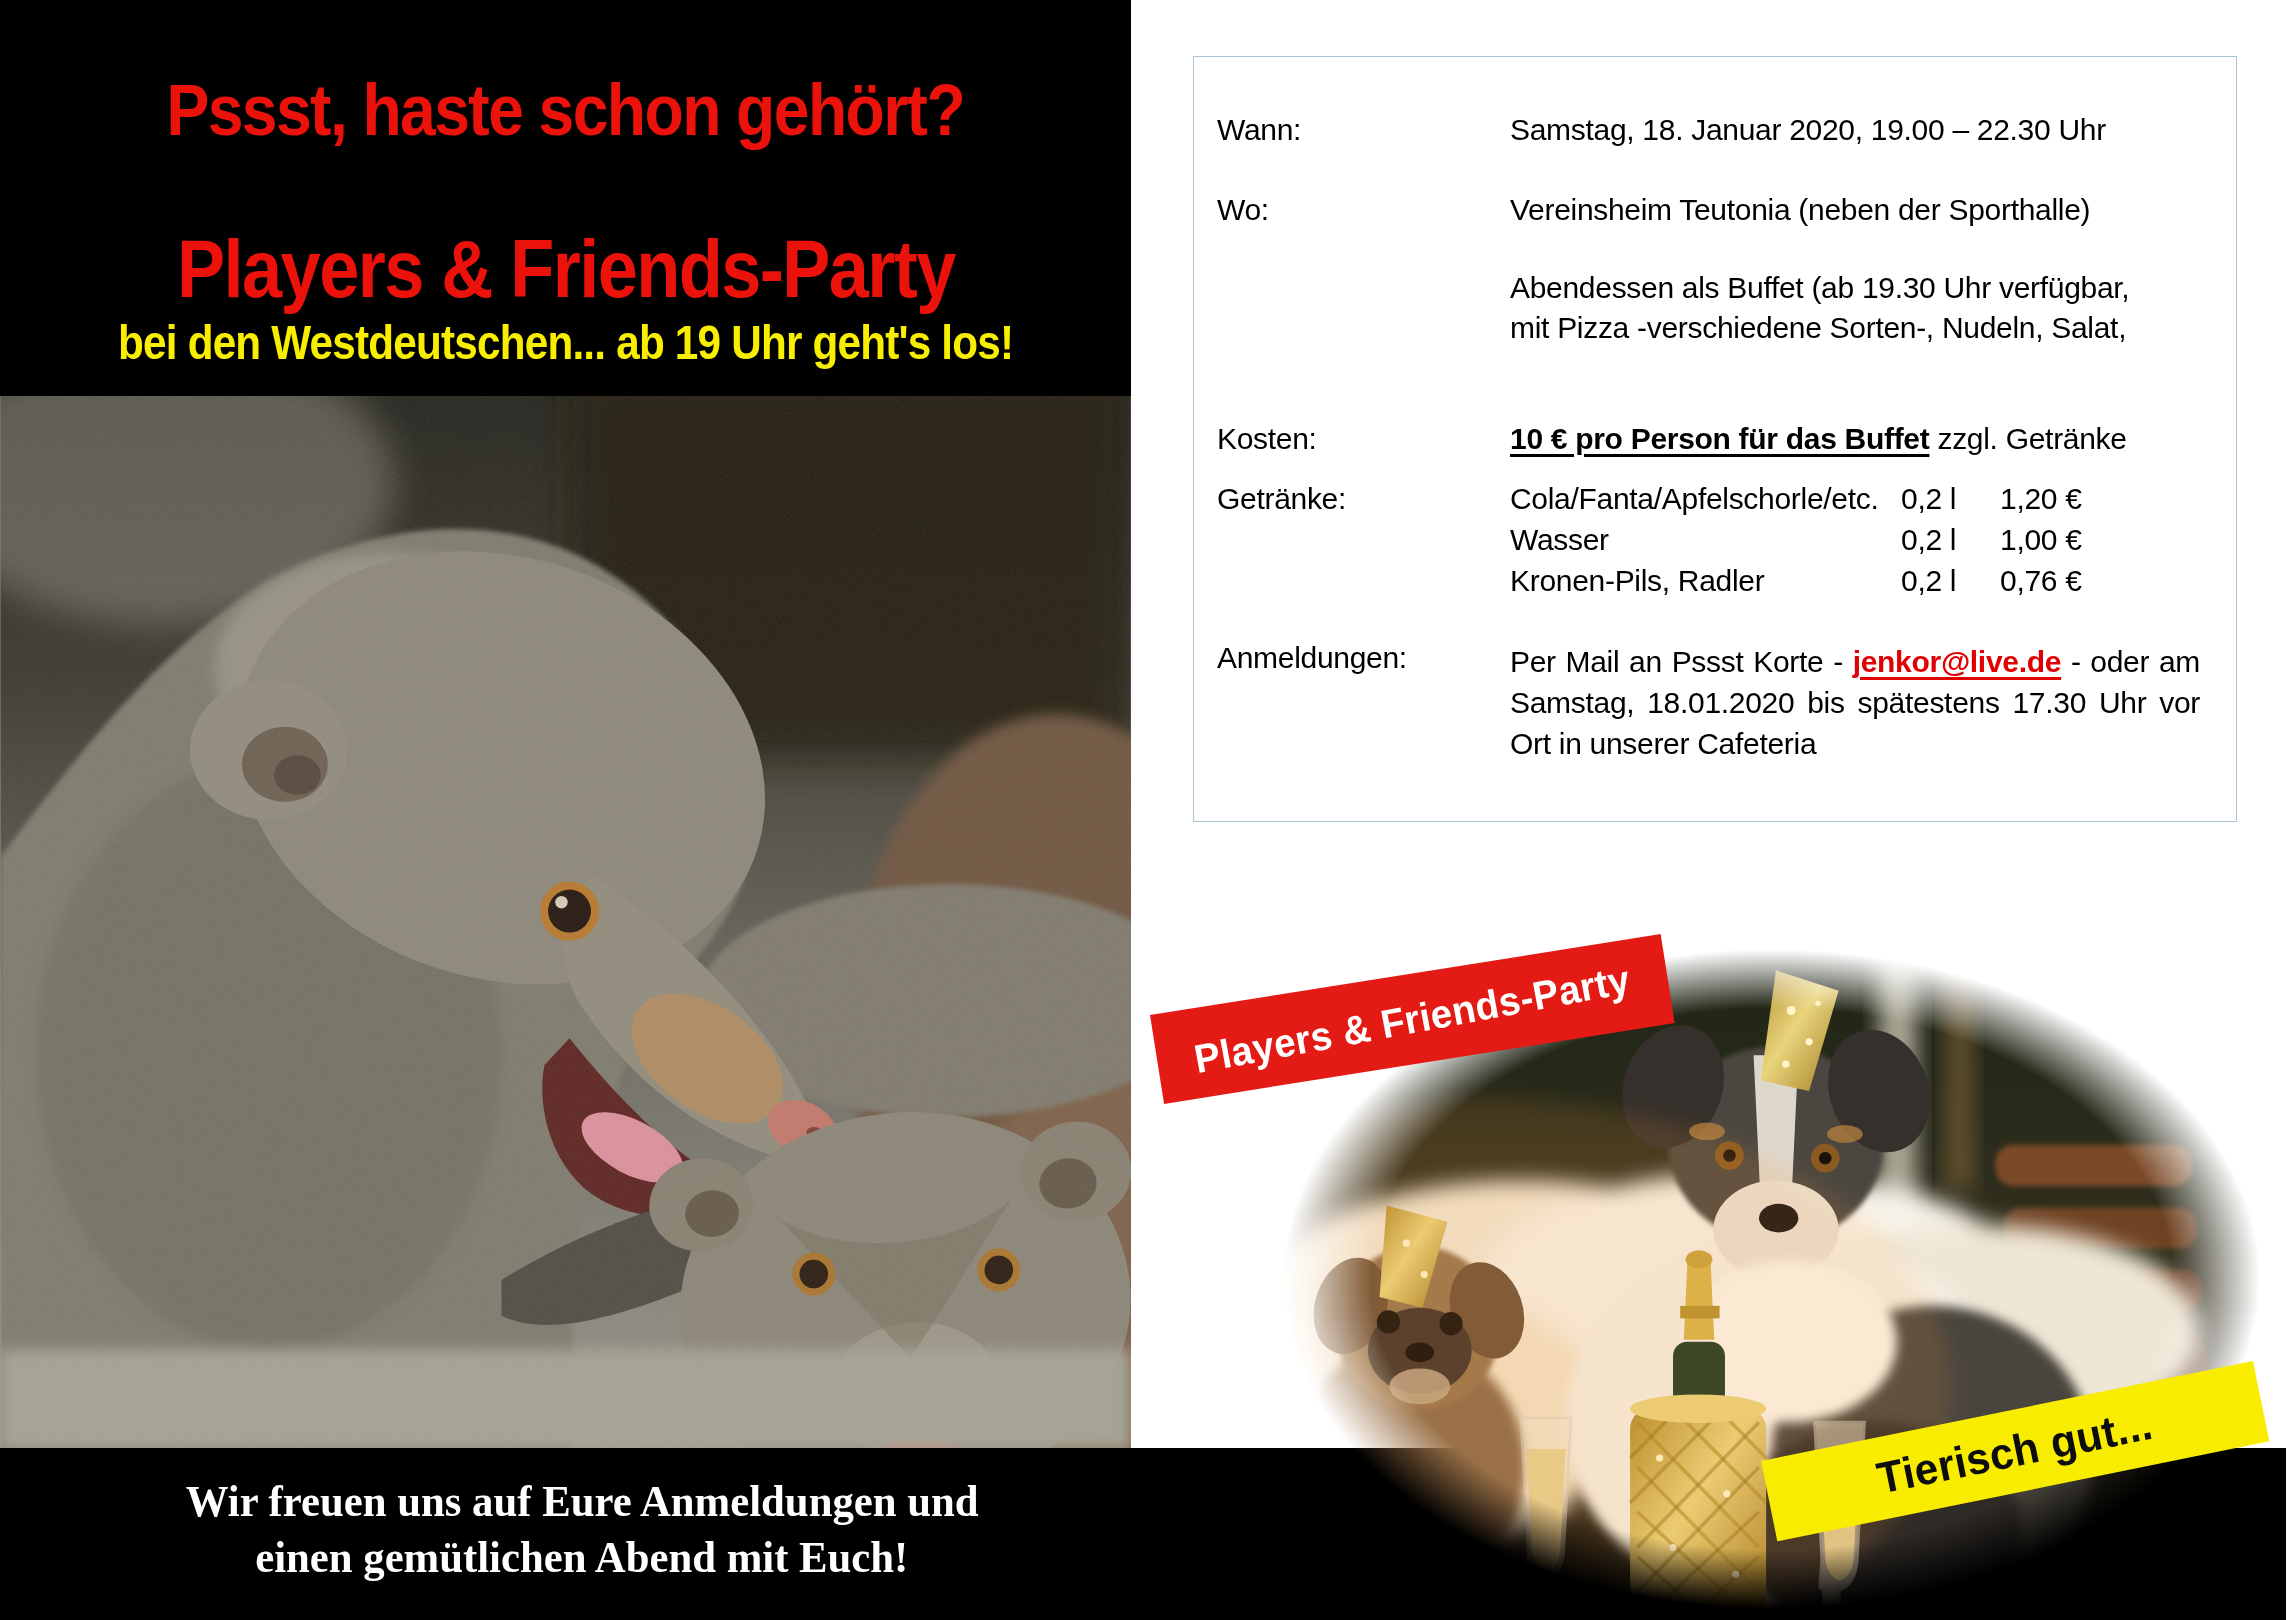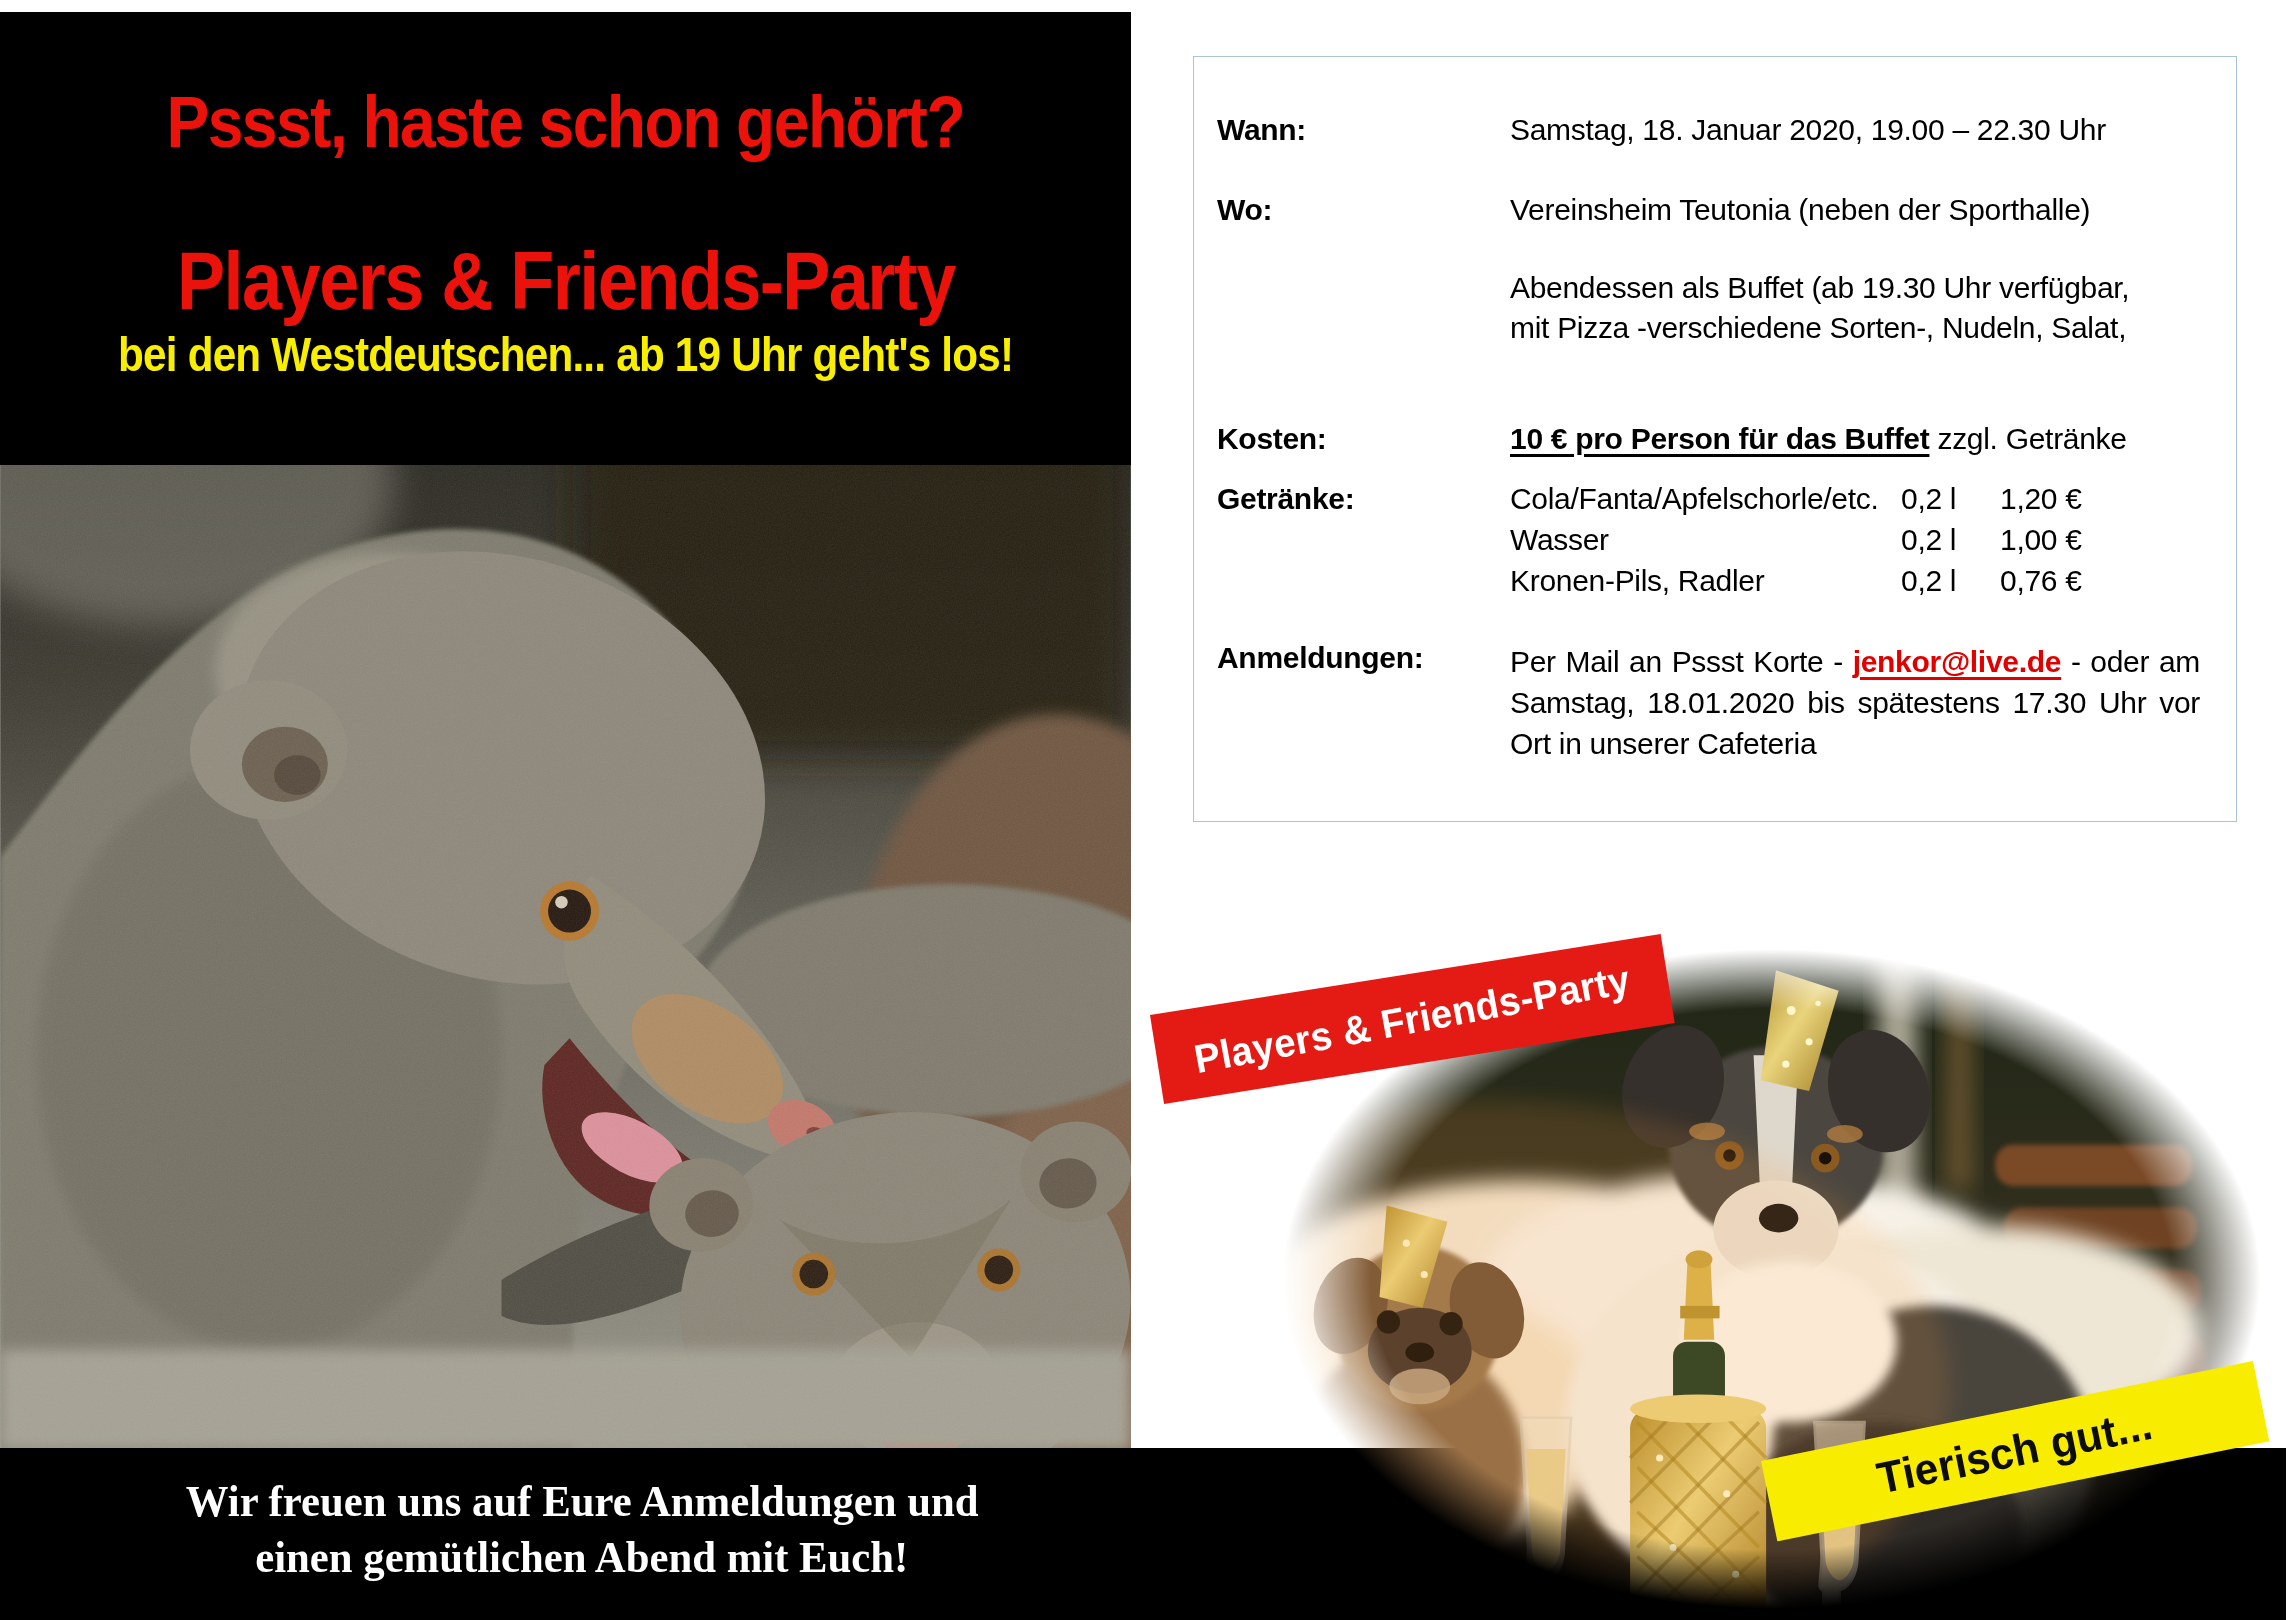--- a/index.html
+++ b/index.html
@@ -1,37 +1,37 @@
 <!DOCTYPE html>
 <html style="font-size:14.3px"><head>
 <meta charset="utf-8">
 <style>
   html,body{margin:0;padding:0;background:#777;}
   .page{position:relative;width:2293px;height:1620px;background:#fff;overflow:hidden;
         font-family:"Liberation Sans","DejaVu Sans",sans-serif;}
 
   
-  .header-black{position:absolute;left:0;top:0;width:1131px;height:453px;background:#000;z-index:2;margin-top:12px;}
+  .header-black{position:absolute;left:0;top:0;width:1131px;height:396px;background:#000;z-index:2;}
   .hline{position:absolute;left:0;width:100%;text-align:center;font-weight:bold;white-space:nowrap;}
   .fit{display:inline-block;transform:scaleX(.88);white-space:nowrap;}
   .h1{top:68px;font-size:73px;color:#ea120b;letter-spacing:-1.8px;}
   .h2{top:165px;font-size:51px;color:#f8ee00;letter-spacing:-0.9px;}
   .h3{top:222px;font-size:82px;color:#ea120b;letter-spacing:-1.8px;}
   .h4{top:315px;font-size:48px;color:#f8ee00;letter-spacing:-0.9px;}
 
   .left-photo{position:absolute;left:0;top:374px;width:1131px;height:1076px;z-index:1;}
 
   .bottom-bar{position:absolute;left:0;top:1448px;width:2286px;height:172px;background:#000;z-index:2;}
   .footer-text{position:absolute;left:0;top:25px;width:1164px;text-align:center;color:#fff;
                font-weight:bold;font-size:45px;line-height:56px;font-family:Liberation Serif, serif;}
 
   
   .info-box{position:absolute;left:1193px;top:56px;width:1044px;height:766px;background:#fff;
             border:1.8px solid #a9c4d2;box-sizing:border-box;z-index:4;}
-  .row-label{position:absolute;left:23px;font-size:30px;font-weight:bold;color:#000;letter-spacing:-0.3px;white-space:nowrap;}
+  .row-label{position:absolute;left:23px;font-size:30px;font-weight:normal;color:#000;letter-spacing:-0.3px;white-space:nowrap;}
   .row-value{position:absolute;left:316px;font-size:30px;color:#000;letter-spacing:-0.3px;white-space:nowrap;}
   .para{position:absolute;left:316px;font-size:30px;color:#000;letter-spacing:-0.3px;line-height:40px;}
   .bold-underline{font-weight:bold;text-decoration:underline;text-decoration-thickness:2.7px;text-underline-offset:5.4px;margin-top:24px;}
   .drinks{position:absolute;left:316px;top:425px;font-size:30px;letter-spacing:-0.3px;}
   .drink-row{display:grid;grid-template-columns:391px 99px 116px;height:41px;align-items:baseline;}
   .anm{position:absolute;left:316px;top:584px;width:690px;font-size:30px;letter-spacing:-0.3px;
        line-height:41px;text-align:justify;}
   .email{color:#e00000;font-weight:bold;text-decoration:underline;text-decoration-thickness:2.7px;
          text-underline-offset:4.5px;cursor:pointer;}
 

